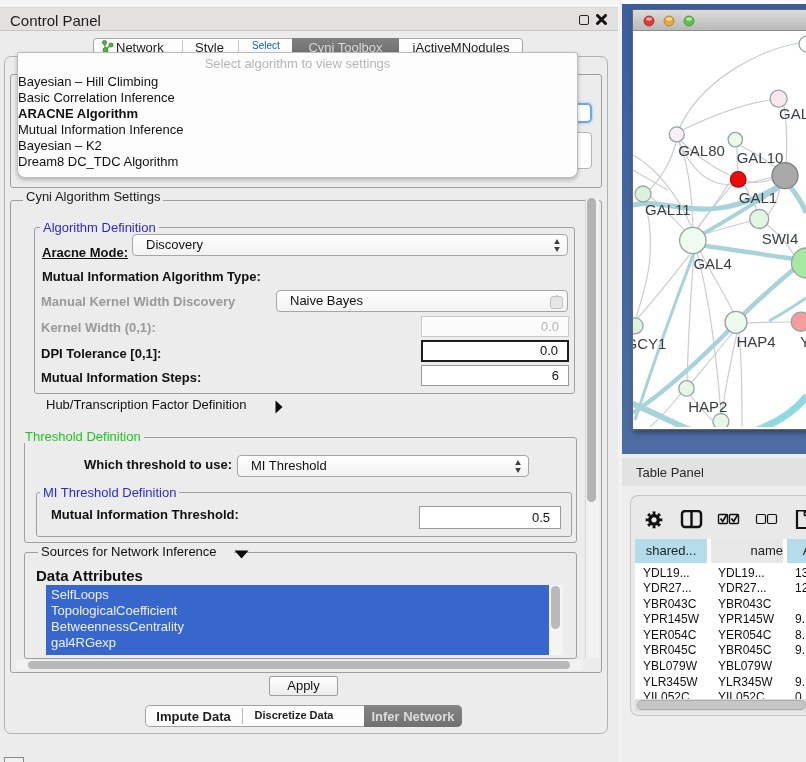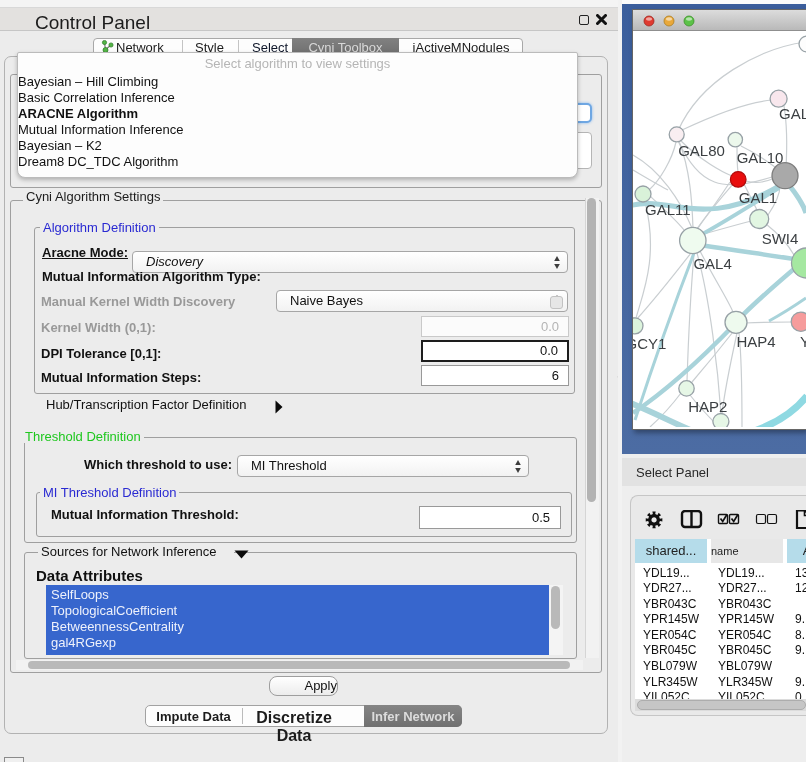--- a/index.html
+++ b/index.html
@@ -13,41 +13,41 @@
  font-size:13px;color:#111;}
 .fld{position:absolute;background:#fff;border:1px solid #999;font-size:13px;color:#111;text-align:right;}
 </style>
 </head>
 <body>
 
 <div class="abs" style="left:0;top:0;width:622px;height:762px;background:#ececec;"></div>
 <div class="abs" style="left:0;top:0;width:622px;height:7px;background:#f4f4f4;border-bottom:1px solid #d8d8d8;"></div>
 
 <div class="abs" style="left:0;top:8px;width:618px;height:22px;background:#e3e1df;border-bottom:1px solid #c6c6c6;"></div>
-<div class="abs" style="left:10px;top:12px;font-size:19px;color:#1c1c1c;margin-left:25px;">Control Panel</div>
+<div class="abs" style="left:10px;top:12px;font-size:15px;color:#1c1c1c;">Control Panel</div>
 <div class="abs" style="left:579px;top:15px;width:8px;height:8px;border:1.5px solid #222;border-radius:2px;"></div>
 <svg class="abs" style="left:596px;top:14px;" width="11" height="11" viewBox="0 0 11 11">
  <path d="M1.5 1.5 L9.5 9.5 M9.5 1.5 L1.5 9.5" stroke="#111" stroke-width="3" stroke-linecap="round"></path>
 </svg>
 
 <div class="abs" style="left:4px;top:56px;width:604px;height:678px;background:#ececec;border:1px solid #b2b2b2;border-radius:7px;box-sizing:border-box;"></div>
 
 <div class="abs" style="left:93px;top:38px;width:430px;height:18px;background:#fdfdfd;border:1px solid #a8a8a8;border-radius:4px 4px 0 0;box-sizing:border-box;"></div>
 <div class="abs" style="left:182px;top:40px;width:1px;height:14px;background:#c4c4c4;"></div>
 <div class="abs" style="left:238px;top:40px;width:1px;height:14px;background:#c4c4c4;"></div>
 <div class="abs" style="left:292px;top:38px;width:107px;height:18px;background:linear-gradient(#818181,#6e6e6e);"></div>
 <svg class="abs" style="left:101px;top:40px;" width="13" height="13" viewBox="0 0 13 13">
  <path d="M3.5 3 L4.5 9.5 M4.5 9.5 L9.5 5.5" stroke="#777" stroke-width="1.2"></path>
  <circle cx="3.5" cy="2.5" r="2.1" fill="#52b545" stroke="#2d7a24" stroke-width="0.7"></circle>
  <circle cx="4.5" cy="10" r="2.5" fill="#52b545" stroke="#2d7a24" stroke-width="0.7"></circle>
  <circle cx="10" cy="5" r="2.1" fill="#52b545" stroke="#2d7a24" stroke-width="0.7"></circle>
 </svg>
 <div class="abs" style="left:116px;top:40px;font-size:13px;color:#1c1c1c;">Network</div>
 <div class="abs" style="left:195px;top:40px;font-size:13px;color:#1c1c1c;">Style</div>
-<div class="abs" style="left:252px;top:40px;font-size:13px;color:#0f172a;">Select</div>
+<div class="abs" style="left:252px;top:40px;font-size:10px;color:#0369a1;">Select</div>
 <div class="abs" style="left:292px;top:40px;width:107px;text-align:center;font-size:13px;color:#d9d9d9;">Cyni Toolbox</div>
 <div class="abs" style="left:399px;top:40px;width:124px;text-align:center;font-size:13px;color:#1c1c1c;">jActiveMNodules</div>
 
 <div class="grp" style="left:10px;top:74px;width:590px;height:112px;"></div>
 <div class="abs" style="left:560px;top:103px;width:32px;height:20px;background:#fff;border:2px solid #6fa7e3;border-radius:5px;box-sizing:border-box;box-shadow:0 0 3px #86b8ef;"></div>
 <div class="abs" style="left:500px;top:132px;width:92px;height:37px;background:#fff;border:1px solid #b5b5b5;border-radius:4px;box-sizing:border-box;"></div>
 
 <div class="abs" style="left:17px;top:52px;width:561px;height:126px;background:#fdfdfd;border:1px solid #bbb;border-radius:2px 2px 8px 8px;box-sizing:border-box;box-shadow:0 2px 4px rgba(0,0,0,0.25);"></div>
 <div class="abs" style="left:17px;top:56px;width:561px;text-align:center;font-size:13px;color:#b5b5b5;">Select algorithm to view settings</div>
 <div class="abs" style="left:18px;top:74px;font-size:13px;line-height:16px;color:#111;">
@@ -62,21 +62,21 @@
 <div class="grp" style="left:10px;top:200px;width:590px;height:471px;border-radius:3px;"></div>
 <div class="gtitle" style="left:23px;top:190px;color:#1c1c1c;">Cyni Algorithm Settings</div>
 
 <div class="abs" style="left:585px;top:198px;width:13px;height:460px;background:#f2f2f2;border-left:1px solid #d5d5d5;"></div>
 <div class="abs" style="left:587px;top:198px;width:9px;height:304px;background:#b3b3b3;border-radius:5px;"></div>
 
 <div class="grp" style="left:34px;top:227px;width:539px;height:165px;"></div>
 <div class="gtitle" style="left:40px;top:221px;color:#2a2ad2;">Algorithm Definition</div>
 
 <div class="abs b" style="left:42px;top:245px;font-size:13px;color:#111;text-decoration:underline;">Aracne Mode:</div>
-<div class="combo" style="left:132px;top:251px;width:434px;height:20px;font-style:italic;">
+<div class="combo" style="left:132px;top:234px;width:434px;height:20px;">
     <span style="position:absolute;left:13px;top:2px;">Discovery</span>
 <svg style="position:absolute;right:7px;top:3.5px;" width="6" height="13" viewBox="0 0 6 13">
       <path d="M3 0 L5.8 5 L0.2 5 Z" fill="#3d3d3d"></path>
       <path d="M3 13 L5.8 8 L0.2 8 Z" fill="#3d3d3d"></path>
     </svg>
   </div>
 
 <div class="abs b" style="left:42px;top:269px;font-size:13px;color:#111;">Mutual Information Algorithm Type:</div>
 <div class="combo" style="left:276px;top:266px;width:290px;height:20px;margin-top:24px;">
     <span style="position:absolute;left:13px;top:2px;">Naive Bayes</span>
@@ -126,27 +126,27 @@
     <path d="M0.5 0.5 L14.5 0.5 L7.5 8.5 Z" fill="#0a0a0a"></path>
   </svg>
 <div class="abs b" style="left:36px;top:567px;font-size:15px;color:#111;">Data Attributes</div>
 <div class="abs" style="left:46px;top:585px;width:503px;height:70px;background:#3766cd;color:#eef1fb;font-size:13px;line-height:16px;padding-left:5px;padding-top:2px;box-sizing:border-box;overflow:hidden;">SelfLoops<br>TopologicalCoefficient<br>BetweennessCentrality<br>gal4RGexp</div>
 <div class="abs" style="left:549px;top:585px;width:14px;height:70px;background:#f4f4f4;"></div>
 <div class="abs" style="left:551px;top:586px;width:9px;height:43px;background:#b9b9b9;border-radius:5px;"></div>
 
 <div class="abs" style="left:16px;top:660px;width:567px;height:10px;background:#f2f2f2;"></div>
 <div class="abs" style="left:28px;top:661px;width:542px;height:8px;background:#b9b9b9;border-radius:4px;"></div>
 
-<div class="abs" style="left:269px;top:676px;width:69px;height:20px;background:linear-gradient(#ffffff,#ececec);border:1px solid #9e9e9e;border-radius:8px;box-sizing:border-box;text-align:right;font-size:13px;color:#111;line-height:18px;">Apply</div>
+<div class="abs" style="left:269px;top:676px;width:69px;height:20px;background:linear-gradient(#ffffff,#ececec);border:1px solid #9e9e9e;border-radius:2px;box-sizing:border-box;text-align:center;font-size:13px;color:#111;line-height:18px;">Apply</div>
 
 <div class="abs" style="left:145px;top:705px;width:317px;height:22px;background:#fdfdfd;border:1px solid #a2a2a2;border-radius:5px;box-sizing:border-box;"></div>
 <div class="abs" style="left:242px;top:708px;width:1px;height:16px;background:#bbb;"></div>
 <div class="abs" style="left:364px;top:705px;width:98px;height:22px;background:linear-gradient(#858585,#707070);border-radius:0 5px 5px 0;"></div>
 <div class="abs b" style="left:145px;top:709px;width:97px;text-align:center;font-size:13px;color:#1c1c1c;">Impute Data</div>
-<div class="abs b" style="left:242px;top:709px;width:104px;text-align:center;font-size:16px;color:#1c1c1c;">Discretize Data</div>
+<div class="abs b" style="left:242px;top:709px;width:104px;text-align:center;font-size:11px;color:#1c1c1c;">Discretize Data</div>
 <div class="abs b" style="left:364px;top:709px;width:98px;text-align:center;font-size:13px;color:#dcdcdc;">Infer Network</div>
 
 <div class="abs" style="left:4px;top:757px;width:20px;height:10px;background:#f0f0f0;border:1.5px solid #8a8a8a;box-sizing:border-box;"></div>
 
 <svg class="abs" style="left:617px;top:373px;" width="6" height="7" viewBox="0 0 6 7">
     <path d="M0.5 4 L4.5 0.5 L4.5 3 L5.5 6.5 Z" fill="#555"></path>
   </svg>
 
 <div class="abs" style="left:618px;top:0;width:4px;height:762px;background:#f2f2f2;"></div>
 <div class="abs" style="left:622px;top:0;width:184px;height:762px;background:#eeeeee;"></div>
@@ -236,21 +236,21 @@
   <text x="780" y="244" text-anchor="middle">SWI4</text>
   <text x="712.6" y="268.5" text-anchor="middle">GAL4</text>
   <text x="646" y="349" text-anchor="middle">GCY1</text>
   <text x="756" y="347" text-anchor="middle">HAP4</text>
   <text x="800" y="347">Y</text>
   <text x="707.8" y="411.5" text-anchor="middle">HAP2</text>
  </g>
 </svg>
 
 <div class="abs" style="left:622px;top:458px;width:184px;height:28px;background:#e2e2e2;"></div>
-<div class="abs" style="left:636px;top:465px;font-size:13px;color:#2a2a2a;">Select Panel</div>
+<div class="abs" style="left:636px;top:465px;font-size:13px;color:#2a2a2a;">Table Panel</div>
 
 <div class="abs" style="left:630px;top:495px;width:180px;height:221px;background:#e9e9e9;border:1px solid #c6c6c6;border-radius:8px 0 0 8px;border-right:none;box-sizing:border-box;"></div>
 
 <svg class="abs" style="left:644px;top:510px;" width="165" height="20" viewBox="0 0 165 20">
  <g fill="#111" transform="translate(1.4,0.8) scale(0.91)">
   <path fill-rule="evenodd" d="M 18.62 8.19 L 18.62 11.81 L 15.97 11.29 L 14.99 13.67 L 17.23 15.17 L 14.67 17.73 L 13.17 15.49 L 10.79 16.47 L 11.31 19.12 L 7.69 19.12 L 8.21 16.47 L 5.83 15.49 L 4.33 17.73 L 1.77 15.17 L 4.01 13.67 L 3.03 11.29 L 0.38 11.81 L 0.38 8.19 L 3.03 8.71 L 4.01 6.33 L 1.77 4.83 L 4.33 2.27 L 5.83 4.51 L 8.21 3.53 L 7.69 0.88 L 11.31 0.88 L 10.79 3.53 L 13.17 4.51 L 14.67 2.27 L 17.23 4.83 L 14.99 6.33 L 15.97 8.71 Z M 12.40 10.00 L 12.18 8.89 L 11.55 7.95 L 10.61 7.32 L 9.50 7.10 L 8.39 7.32 L 7.45 7.95 L 6.82 8.89 L 6.60 10.00 L 6.82 11.11 L 7.45 12.05 L 8.39 12.68 L 9.50 12.90 L 10.61 12.68 L 11.55 12.05 L 12.18 11.11 L 12.40 10.00 Z"></path>
  </g>
  <g>
   <rect x="38" y="1" width="19" height="16" rx="3" fill="none" stroke="#111" stroke-width="2.4"></rect>
   <line x1="47.5" y1="1" x2="47.5" y2="17" stroke="#111" stroke-width="2.4"></line>
@@ -262,20 +262,20 @@
       <path d="M87.5 8.5 l2.2 3 l4.2 -7" stroke-width="1.7"></path>
   <rect x="112.5" y="4.5" width="9" height="9" rx="1.5" stroke-width="1.2"></rect>
       <rect x="123.5" y="4.5" width="9" height="9" rx="1.5" stroke-width="1.2"></rect>
   <path d="M153 0.5 h8 l4 4.5 v13 h-12 Z" stroke-width="2.2"></path>
   <path d="M160.5 0.5 v5 h5" stroke-width="1.6"></path>
  </g>
 </svg>
 
 <div class="abs" style="left:635px;top:539px;width:171px;height:160px;background:#fff;overflow:hidden;">
  <div class="abs" style="left:0;top:0;width:74px;height:24px;background:#b5dcea;border-right:2px solid #fff;box-sizing:border-box;text-align:center;font-size:13px;line-height:24px;color:#222;">shared...</div>
- <div class="abs" style="left:76px;top:0;width:74px;height:24px;background:#e7e7e7;border-right:2px solid #fff;box-sizing:border-box;text-align:left;font-size:11px;line-height:24px;color:#222;">name</div>
+ <div class="abs" style="left:76px;top:0;width:74px;height:24px;background:#e7e7e7;border-right:2px solid #fff;box-sizing:border-box;text-align:right;font-size:13px;line-height:24px;color:#222;">name</div>
  <div class="abs" style="left:152px;top:0;width:40px;height:24px;background:#b5dcea;text-align:center;font-size:13px;line-height:24px;color:#222;">A</div>
  <div class="abs" style="left:8px;top:26.5px;font-size:12px;line-height:15.6px;color:#111;">YDL19...<br>YDR27...<br>YBR043C<br>YPR145W<br>YER054C<br>YBR045C<br>YBL079W<br>YLR345W<br>YIL052C</div>
  <div class="abs" style="left:83px;top:26.5px;font-size:12px;line-height:15.6px;color:#111;">YDL19...<br>YDR27...<br>YBR043C<br>YPR145W<br>YER054C<br>YBR045C<br>YBL079W<br>YLR345W<br>YIL052C</div>
  <div class="abs" style="left:160px;top:26.5px;font-size:12px;line-height:15.6px;color:#111;">13<br>12<br>&nbsp;<br>9.<br>8.<br>9.<br>&nbsp;<br>9.<br>0.</div>
 </div>
 <div class="abs" style="left:635px;top:699px;width:171px;height:12px;background:#dcdcdc;"></div>
 <div class="abs" style="left:637px;top:700px;width:169px;height:10px;background:#c6c6c6;border:1px solid #adadad;border-radius:5px;box-sizing:border-box;"></div>
 
 </body></html>

